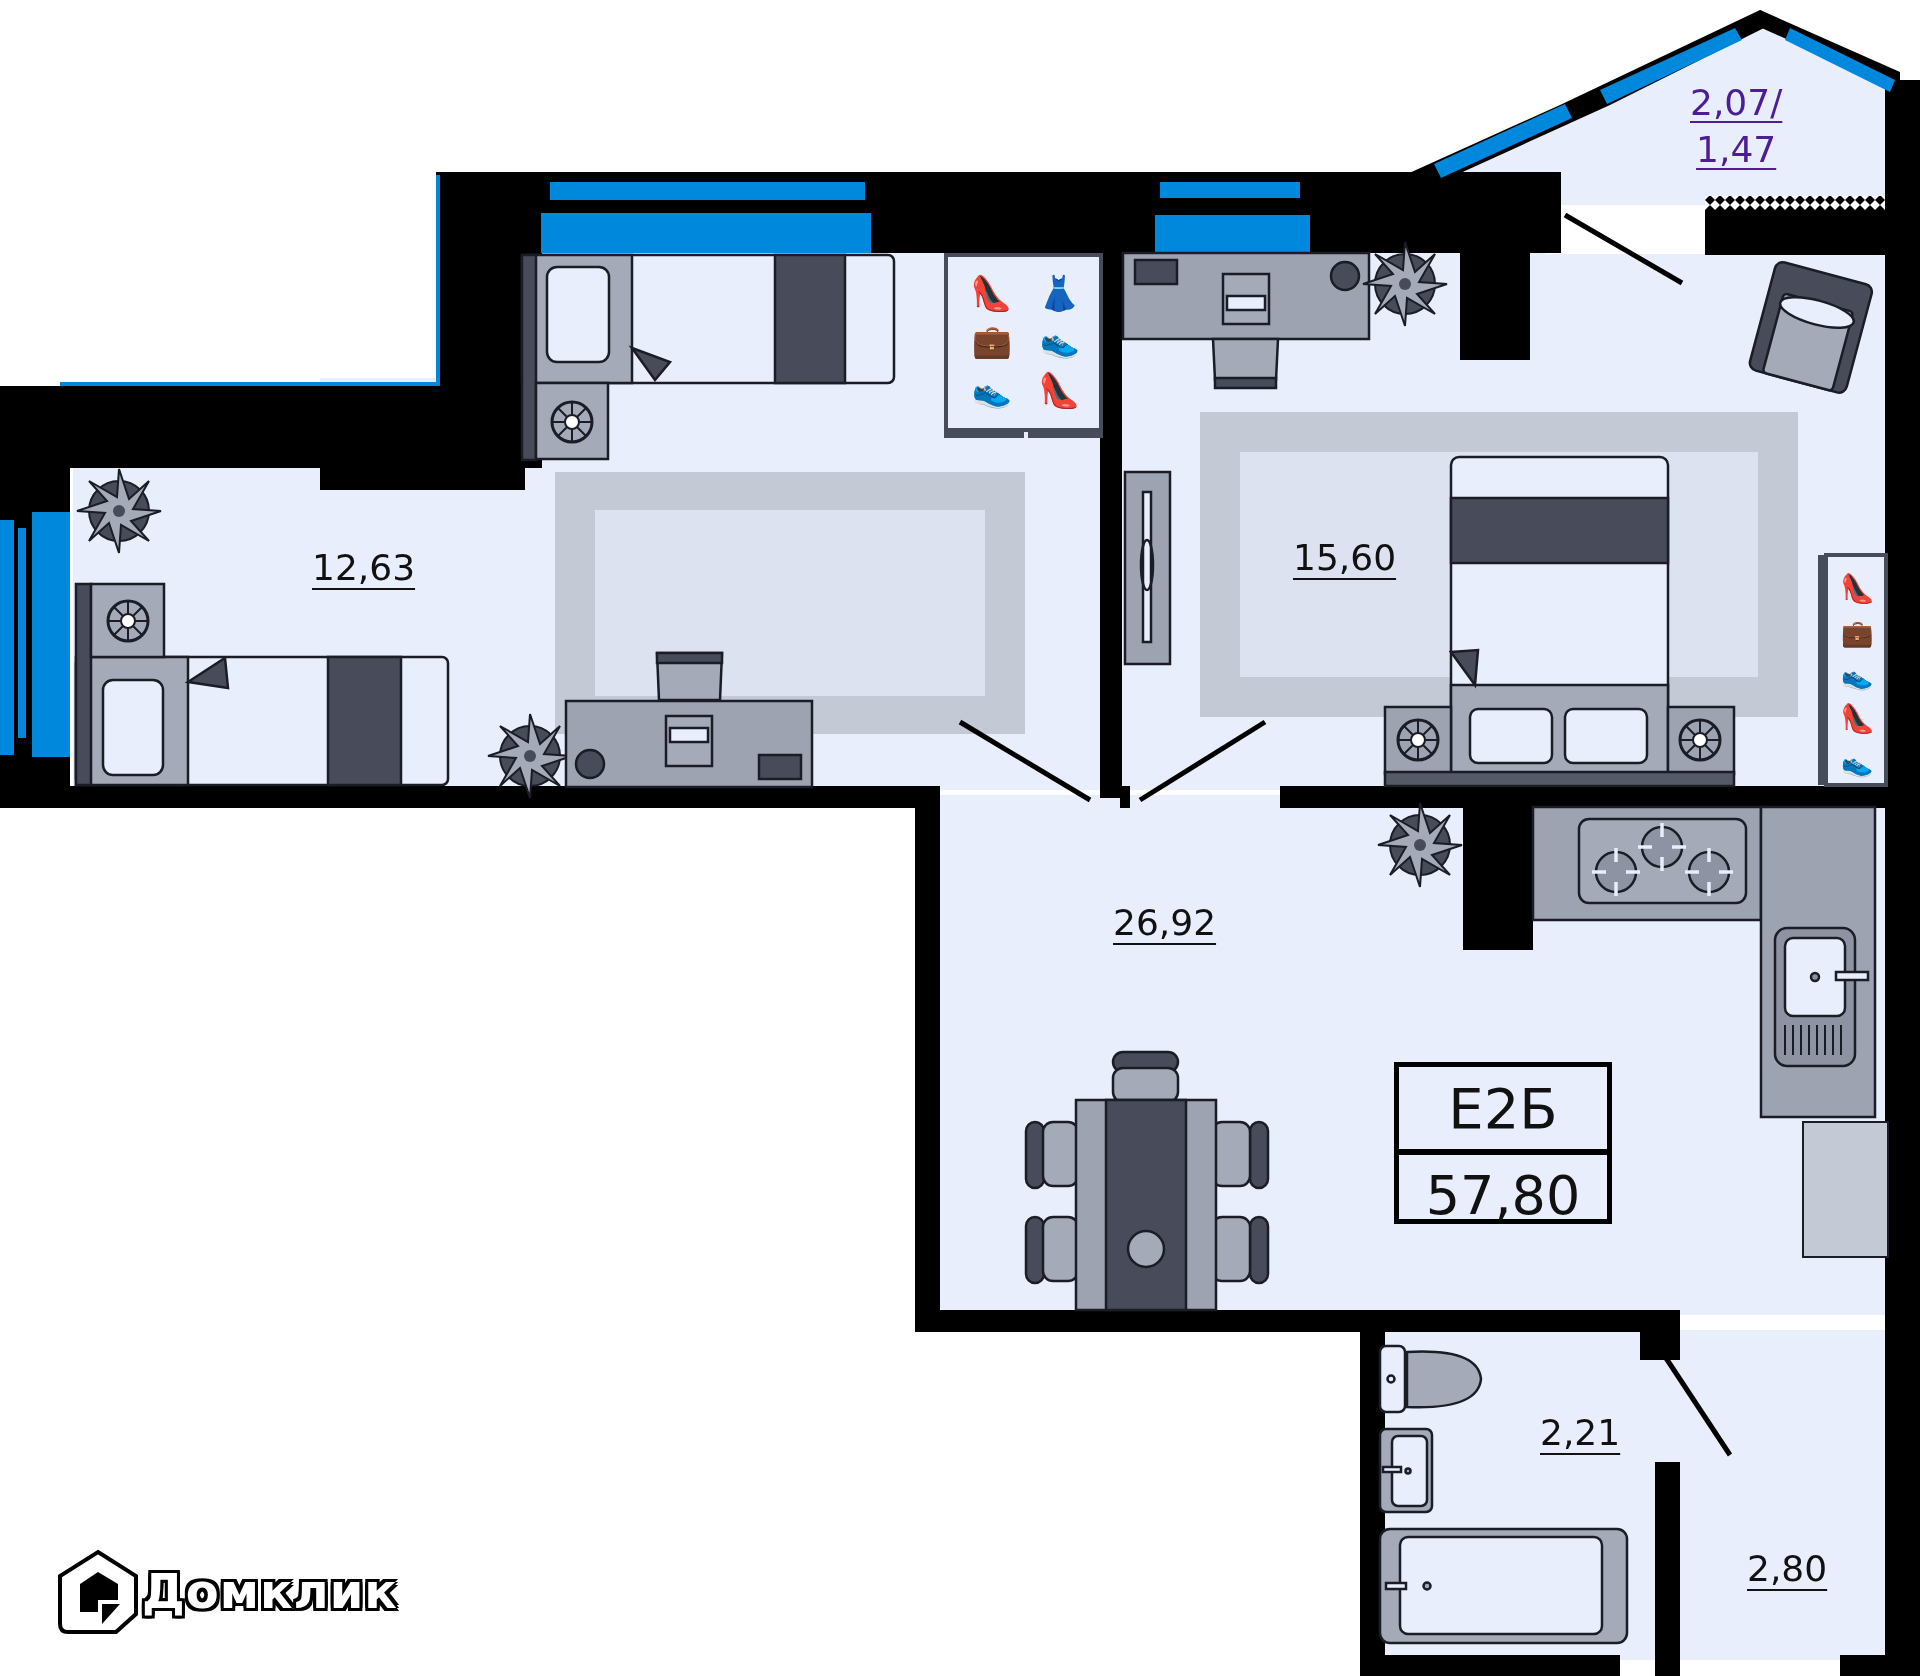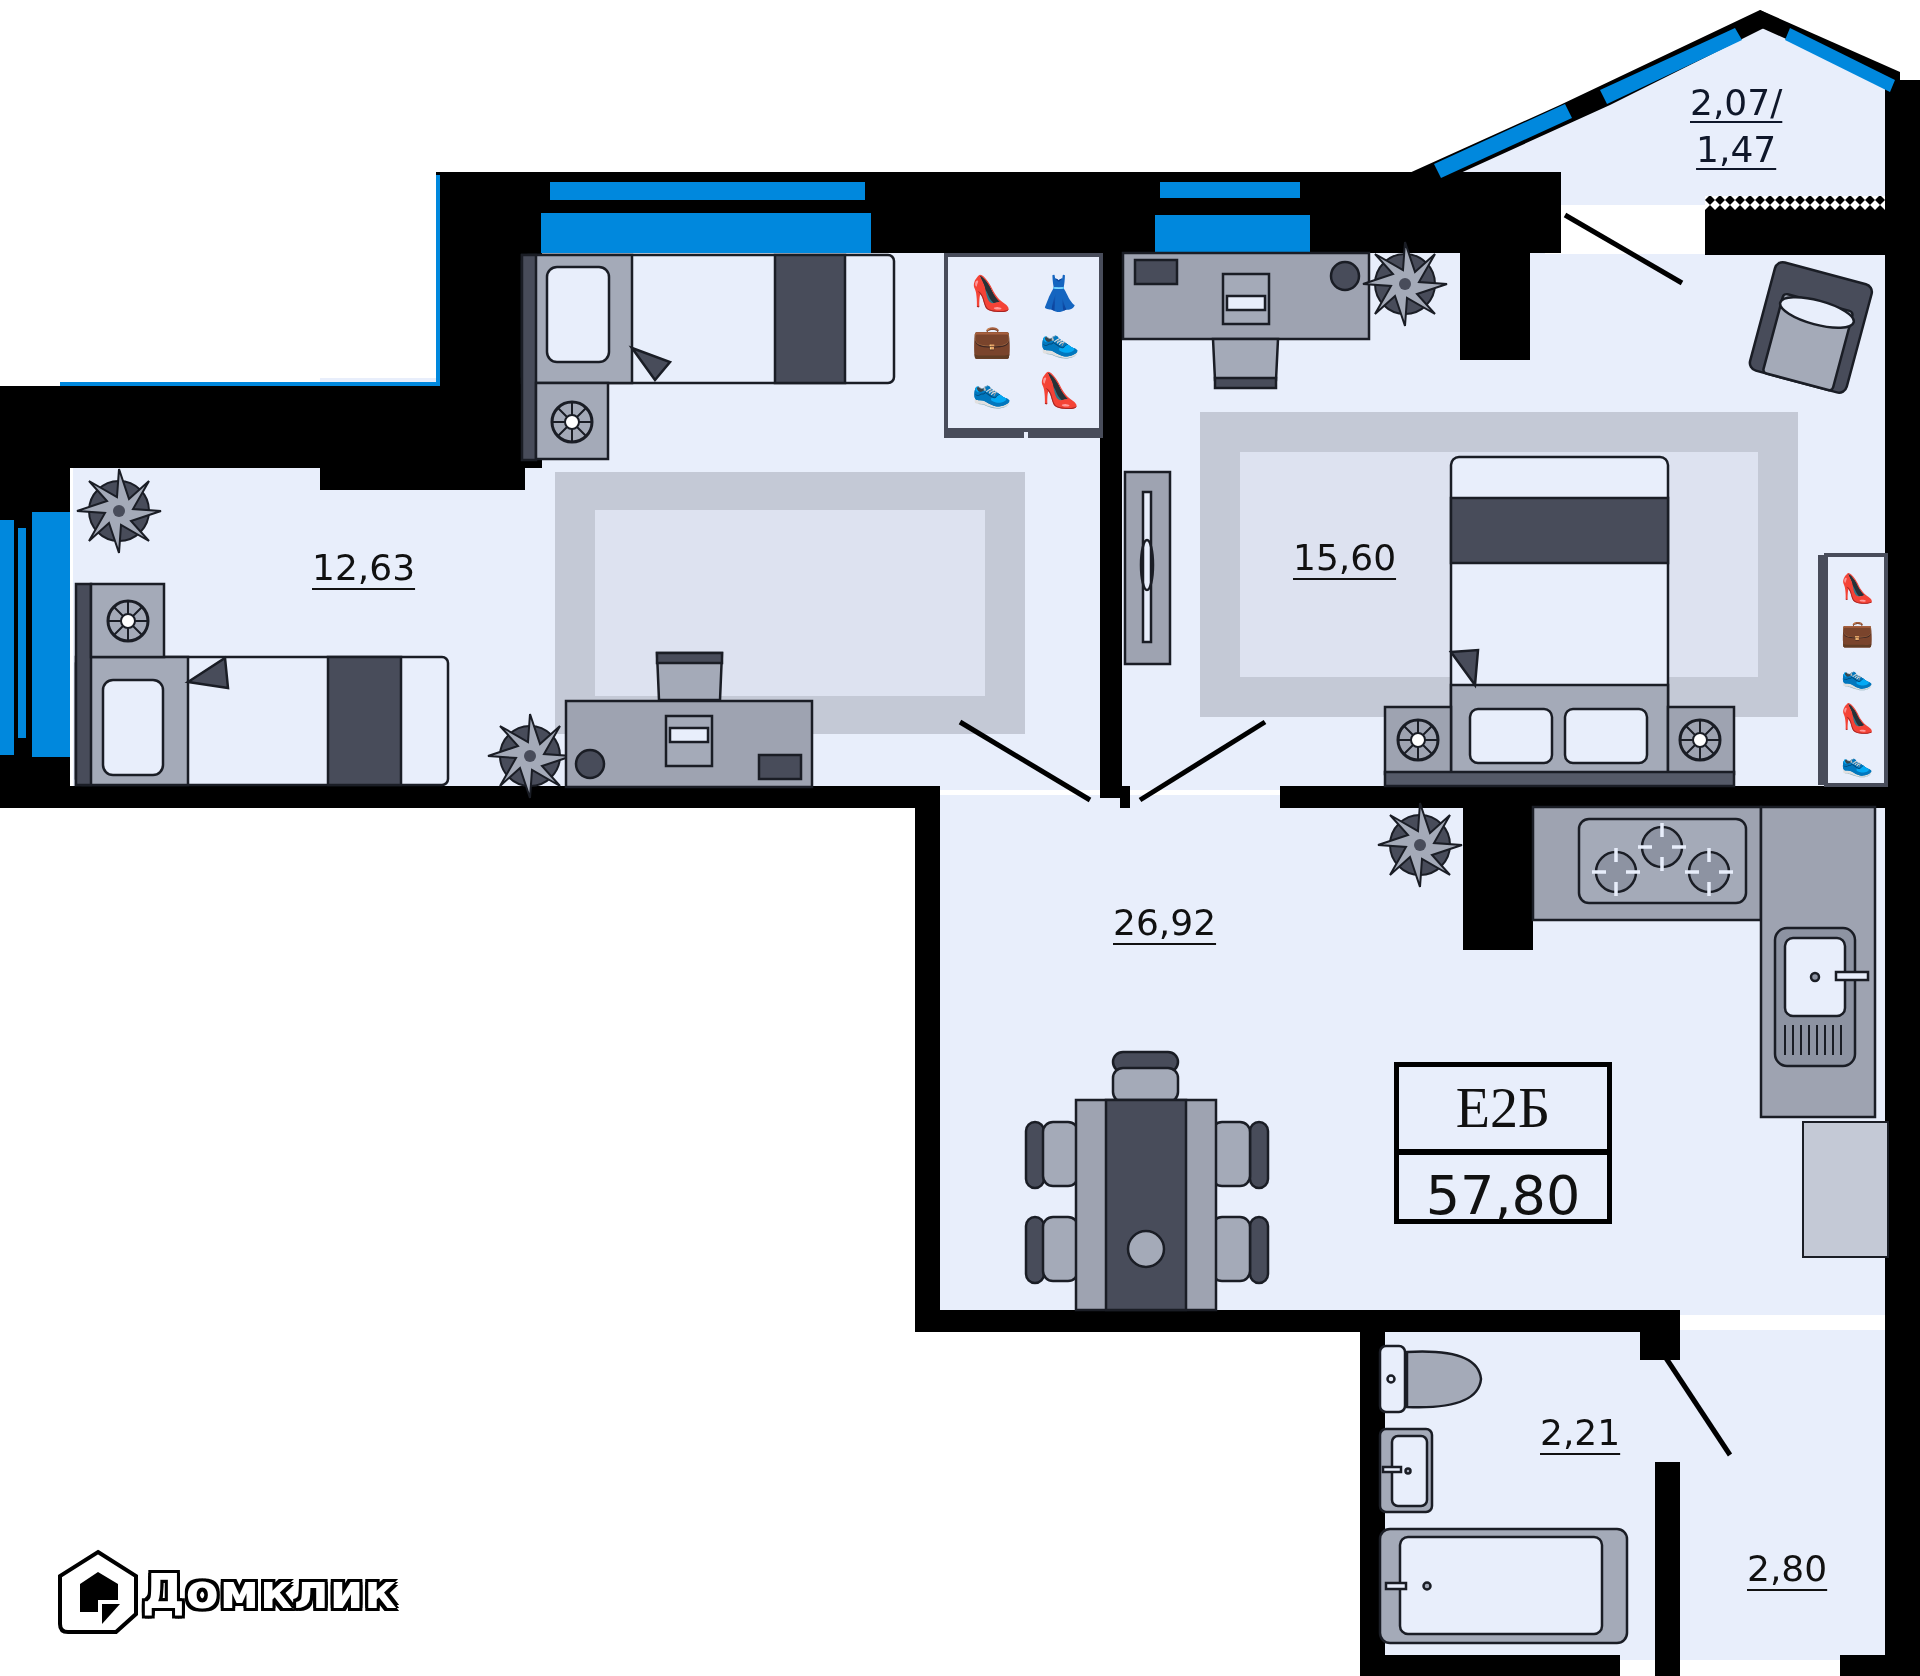--- a/index.html
+++ b/index.html
@@ -1,22 +1,22 @@
 <!DOCTYPE html>
 <html><head>
   <meta charset="utf-8">
   <style>
     html, body { margin: 0; padding: 0; background: #ffffff; }
     body { width: 1920px; height: 1676px; position: relative; overflow: hidden; font-family: "DejaVu Sans", sans-serif; }
     #plan { position: absolute; left: 0; top: 0; width: 1920px; height: 1676px; }
     .label { position: absolute; font-family: "DejaVu Sans", sans-serif; color: #111; font-size: 36px; line-height: 1; text-decoration: underline; text-underline-offset: 8px; text-decoration-thickness: 2px; white-space: nowrap; }
-    .balcony-label { position: absolute; font-family: "DejaVu Sans", sans-serif; color: #0f172a; font-size: 36px; line-height: 1.3; text-align: center; }
+    .balcony-label { position: absolute; font-family: "DejaVu Sans", sans-serif; color: #4c1d95; font-size: 36px; line-height: 1.3; text-align: center; }
     .balcony-label span { display: block; text-decoration: underline; text-underline-offset: 6px; text-decoration-thickness: 2px; }
     .apt-box { position: absolute; left: 1394px; top: 1062px; width: 218px; height: 162px; border: 5px solid #000; box-sizing: border-box; background: #e8eefb; }
-    .apt-code { height: 82px; border-bottom: 6px solid #000; display: flex; align-items: center; justify-content: center; font-size: 56px; color: #111; font-family: Liberation Serif, serif; }
+    .apt-code { height: 82px; border-bottom: 6px solid #000; display: flex; align-items: center; justify-content: center; font-size: 56px; color: #111; }
     .apt-area { height: 80px; display: flex; align-items: center; justify-content: center; font-size: 54px; color: #111; }
     .logo { position: absolute; left: 56px; top: 1548px; display: flex; align-items: center; gap: 2px; }
     .logo-text { font-family: "DejaVu Sans", sans-serif; font-weight: bold; font-size: 48px; color: #fff; letter-spacing: 1px;
       text-shadow: -3px -3px 0 #000, 3px -3px 0 #000, -3px 3px 0 #000, 3px 3px 0 #000, 0 3px 0 #000, 3px 0 0 #000, 0 -3px 0 #000, -3px 0 0 #000; }
   </style>
 </head>
 <body>
 
 <svg id="plan" viewBox="0 0 1920 1676" xmlns="http://www.w3.org/2000/svg">
   <defs>

